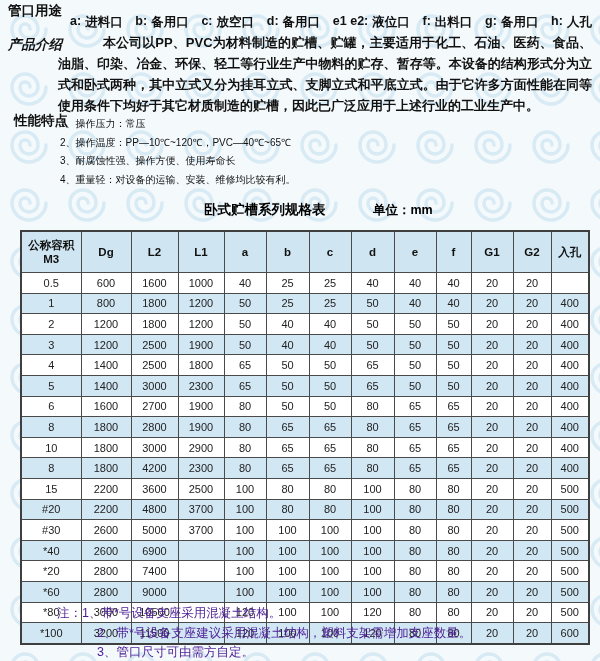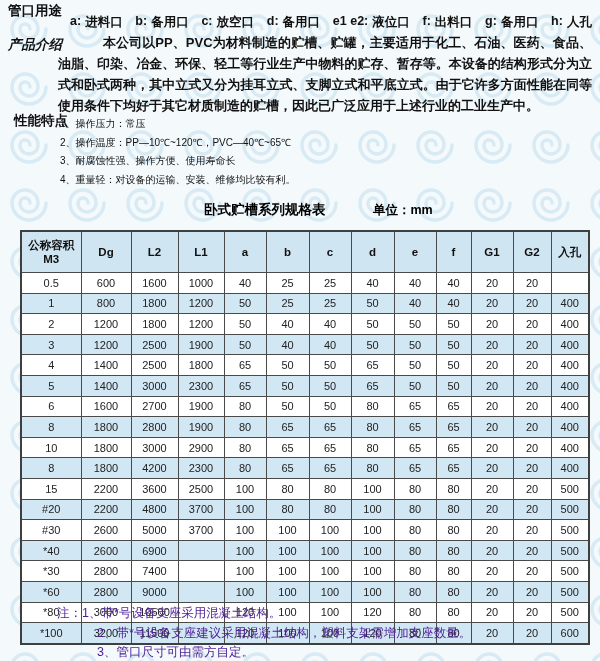--- a/index.html
+++ b/index.html
@@ -367,21 +367,21 @@
           <td>100</td>
           <td>100</td>
           <td>100</td>
           <td>80</td>
           <td>80</td>
           <td>20</td>
           <td>20</td>
           <td>500</td>
         </tr>
         <tr>
-          <td>*30</td>
+          <td>*20</td>
           <td>2800</td>
           <td>7400</td>
           <td></td>
           <td>100</td>
           <td>100</td>
           <td>100</td>
           <td>100</td>
           <td>80</td>
           <td>80</td>
           <td>20</td>

